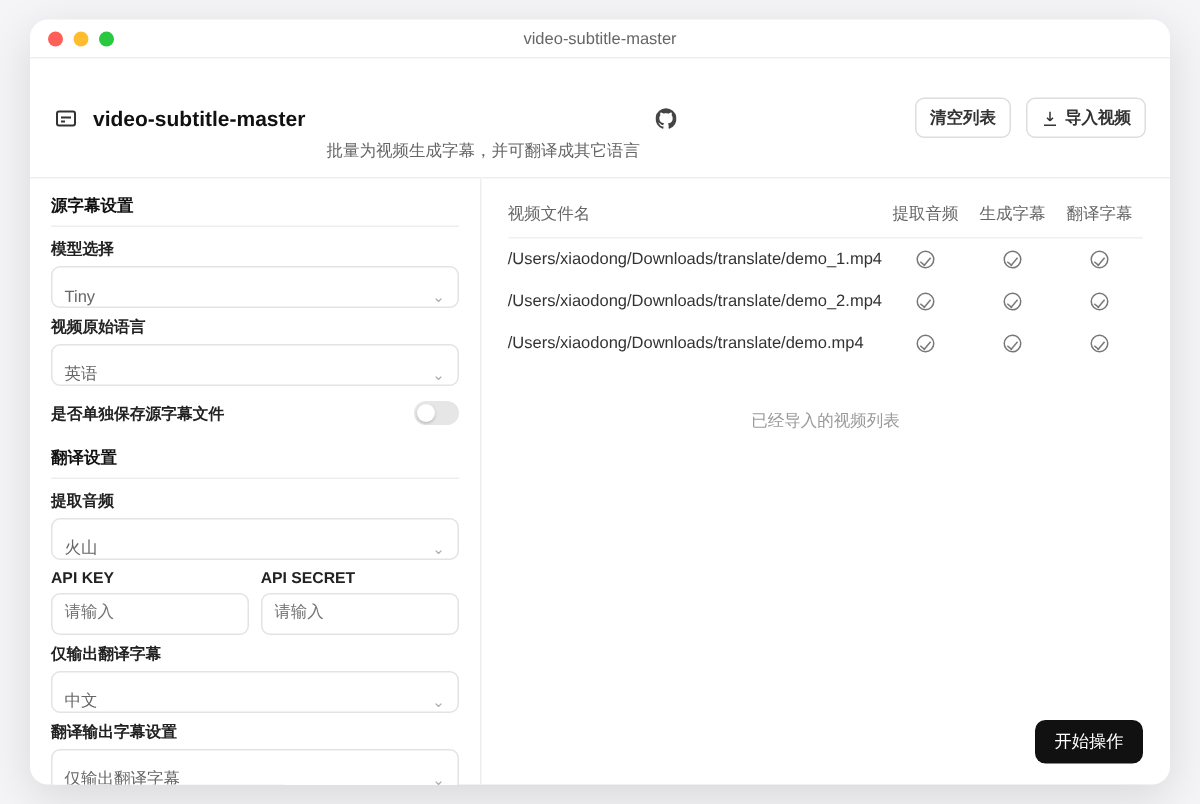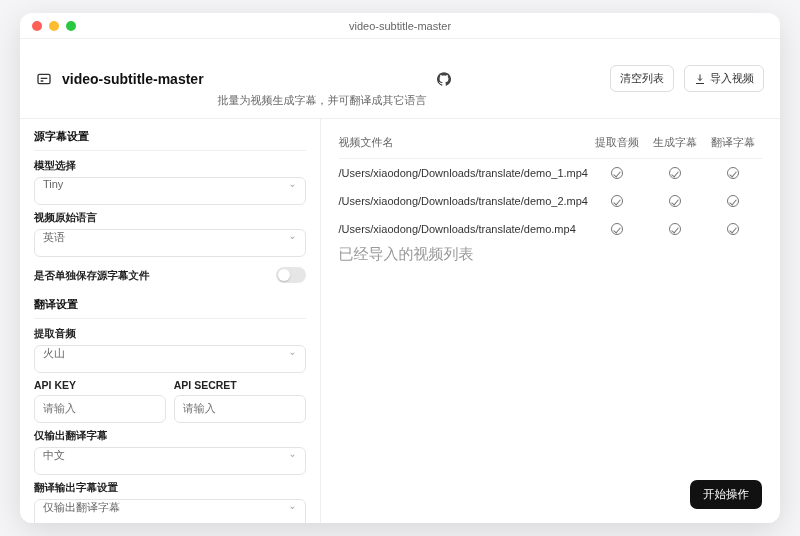--- a/index.html
+++ b/index.html
@@ -44,34 +44,34 @@
     display:flex; align-items:center; padding: 10px 16px;
     border-bottom:1px solid #eee; gap:10px;
   }
   .app-icon { width:16px; height:16px; display:flex; align-items:center; justify-content:center; color:#333;}
   .app-title { font-size:14px; font-weight:700; color:#111;}
   .app-sub { font-size:11px; color:#666; margin-left:4px;margin-top:44px;}
   .gh-icon { width:14px; height:14px; color:#444;}
   .header-spacer { flex:1; }
   .btn-outline {
     font-size:11px; padding:5px 9px; border:1px solid #ddd; border-radius:6px;
-    background:#fff; color:#333; display:flex; align-items:center; gap:4px; cursor:pointer;
+    background:#fff; color:#333; display:flex; align-items:center; gap:4px; cursor:pointer;font-weight:bold;
   }
   .content { flex:1; display:flex; overflow:hidden;}
   .sidebar {
     width:303px; border-right:1px solid #eee; padding:10px 14px;
     overflow-y:auto; font-size:11px;
   }
   .group { margin-bottom:14px; }
   .group-title { font-size:11px; font-weight:700; color:#111; margin-bottom:8px; border-bottom:1px solid #eee; padding-bottom:6px;}
   .label { font-size:10.5px; font-weight:600; color:#222; margin:6px 0 4px; display:flex; align-items:center; gap:4px;}
   .select, .input {
     width:100%; height:28px; border:1px solid #e3e3e3; border-radius:6px;
     background:#fff; font-size:11px; color:#666; padding:0 8px;
-    display:flex; align-items:flex-start; justify-content:space-between; cursor:pointer;
+    display:flex; align-items:flex-end; justify-content:space-between; cursor:pointer;
   }
   .input-text {
     width:100%; height:28px; border:1px solid #e3e3e3; border-radius:6px;
     background:#fff; font-size:11px; color:#999; padding:0 8px;font-family:Liberation Mono, monospace;
   }
   .row2 { display:flex; gap:8px; }
   .row2 > div { flex:1; }
   .toggle-row { display:flex; align-items:flex-end; justify-content:space-between; margin-top:10px;}
   .toggle { width:30px; height:16px; background:#e6e6e6; border-radius:10px; position:relative;}
   .toggle::after{content:""; position:absolute; width:12px; height:12px; background:#fff; border-radius:50%; top:2px; left:2px; box-shadow:0 1px 2px rgba(0,0,0,0.2);}
@@ -81,21 +81,21 @@
   .table-head { display:flex; font-size:11px; color:#666; padding:4px 0 8px; border-bottom:1px solid #f0f0f0;}
   .col-name { flex:1; }
   .col-a,.col-b,.col-c { width:58px; text-align:center;}
   .row { display:flex; font-size:11px; color:#333; padding:8px 0; align-items:flex-end;}
   .status { width:58px; display:flex; justify-content:center;}
   .circ {
     width:12px; height:12px; border:1.2px solid #777; border-radius:50%;
     position:relative; display:inline-block;
   }
   .circ::after{content:"";position:absolute;left:3px;top:1.5px;width:3px;height:6px;border:solid #777;border-width:0 1.2px 1.2px 0;transform:rotate(40deg);}
-  .placeholder-msg { color:#999; font-size:15px; margin-top:2px;}
+  .placeholder-msg { text-align:center; color:#999; font-size:11px; margin-top:30px;}
   .primary-btn {
     position:absolute; right:18px; bottom:14px;
     background:#111; color:#fff; font-size:11.5px; padding:7px 13px;
     border-radius:7px; border:none; cursor:pointer;
   }
   .import-icon { width:12px; height:12px;}
   ::-webkit-scrollbar{width:6px;} ::-webkit-scrollbar-thumb{background:#ddd;border-radius:3px;}
 </style>
 </head>
 <body>

